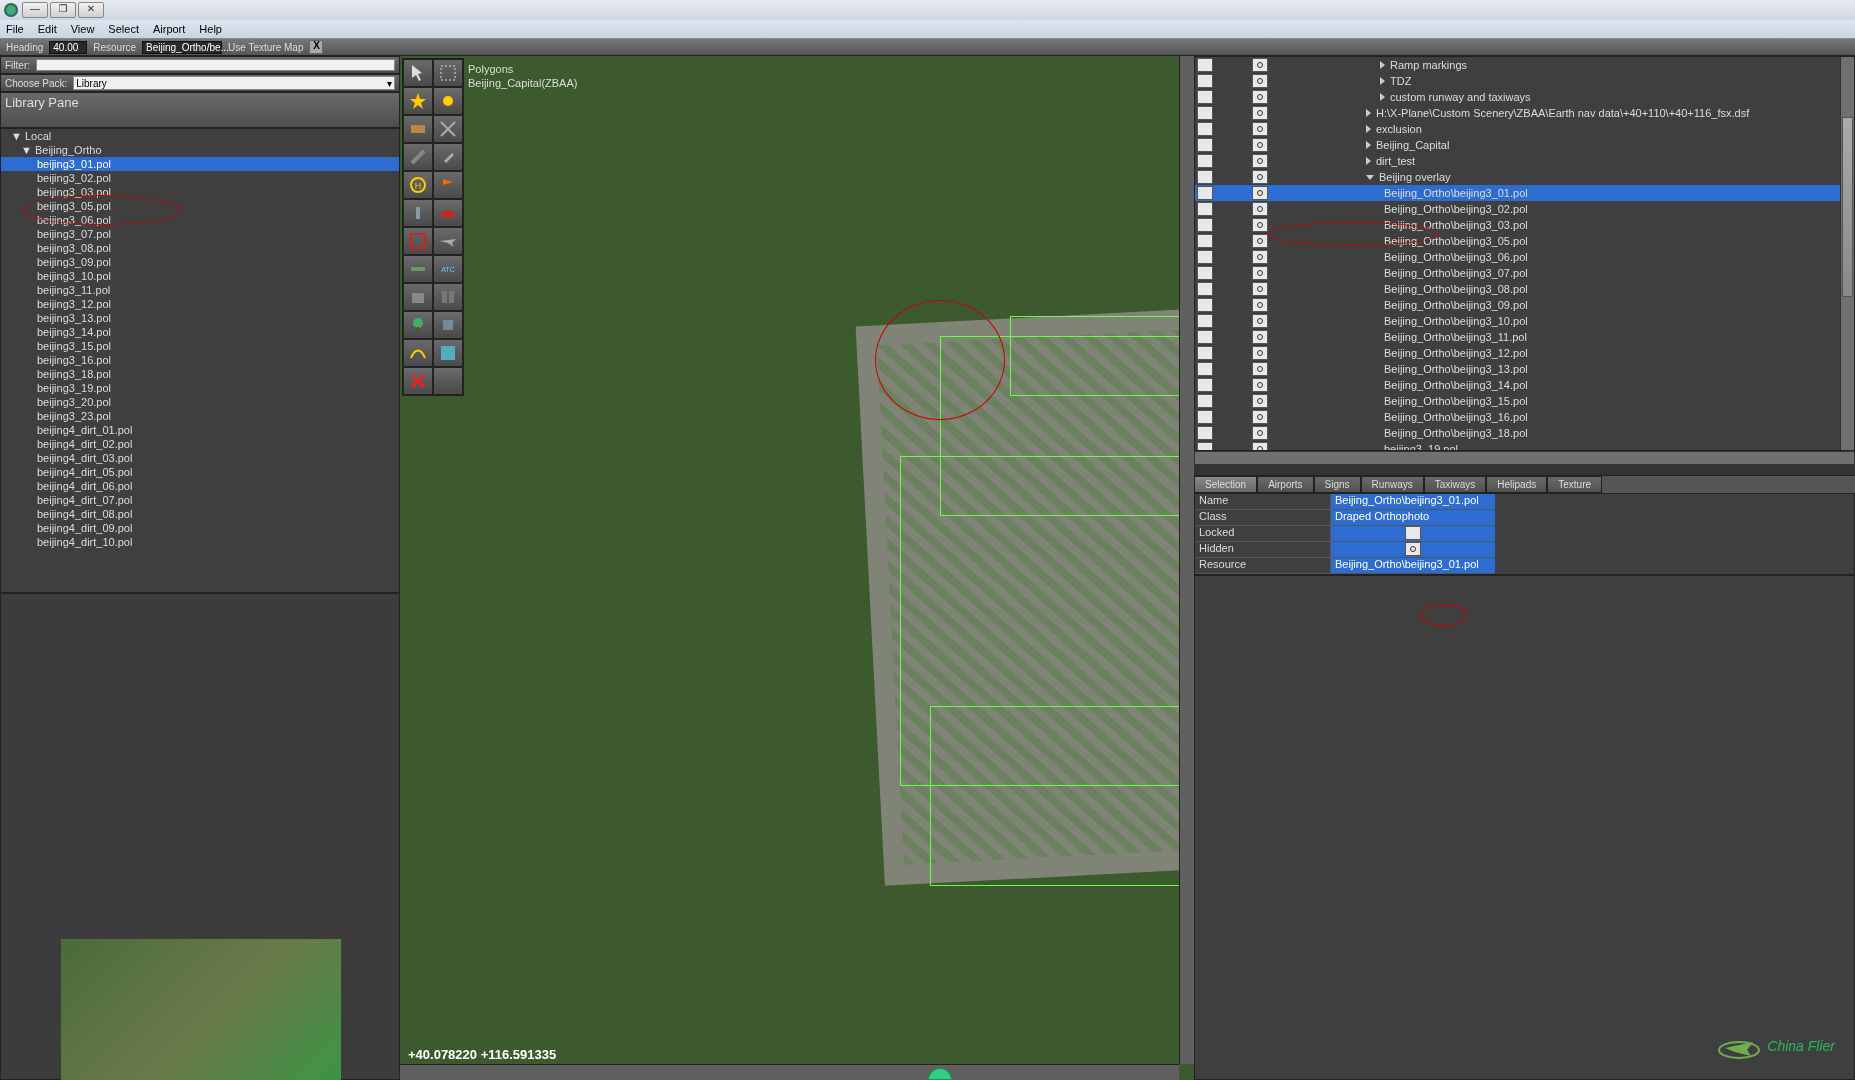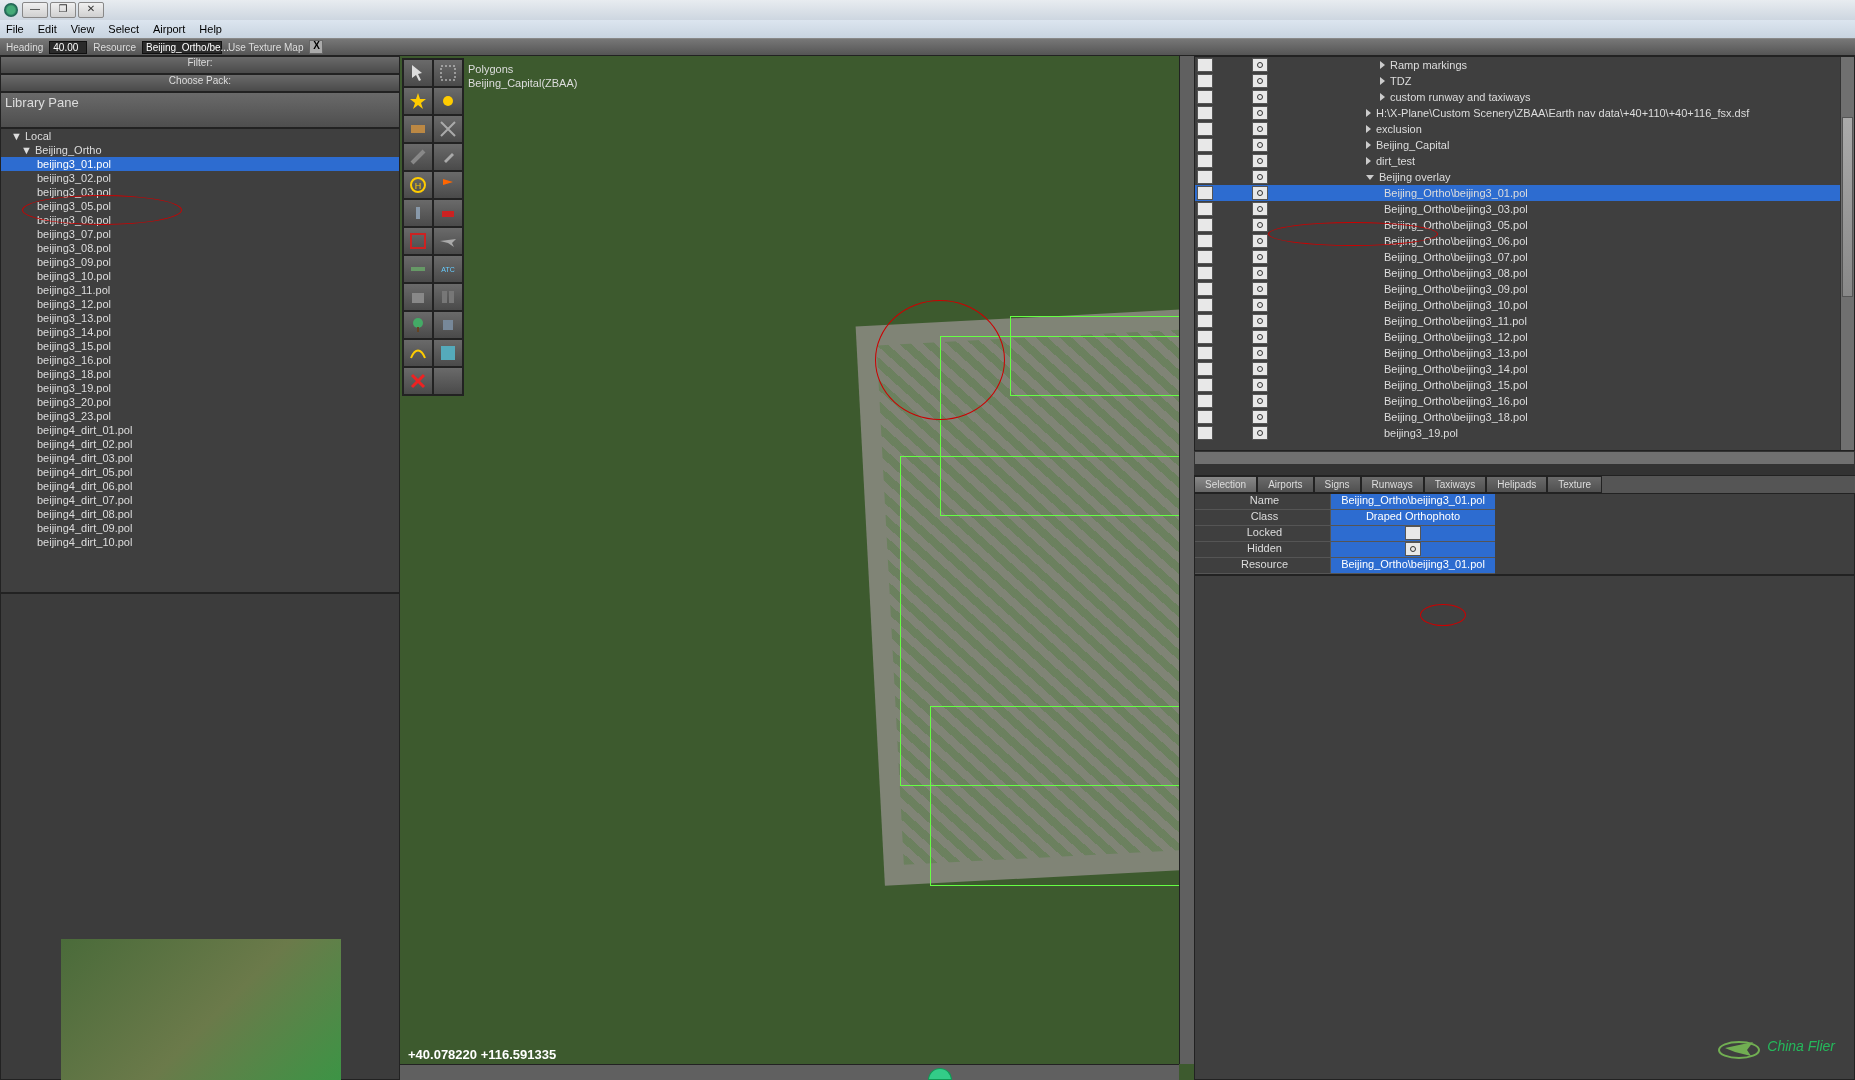--- a/index.html
+++ b/index.html
@@ -9,21 +9,21 @@
 .titlebar-text { flex: 1; font-size: 11px; }
 .winbtns { display: flex; gap: 2px; }
 .winbtn { width: 26px; height: 16px; background: linear-gradient(#f0f0f0,#d0d0d0); border: 1px solid #888; border-radius: 2px; text-align: center; line-height: 12px; font-size: 10px; color: #333; cursor: default; }
 .menubar { height: 18px; background: linear-gradient(#dce5ef,#c8d4e0); display: flex; align-items: center; padding: 0 6px; gap: 14px; color: #000; font-size: 11px; }
 .menubar span { cursor: default; }
 .subtoolbar { height: 18px; background: linear-gradient(#777,#555); border-top: 1px solid #888; border-bottom: 1px solid #222; display: flex; align-items: center; padding: 0 6px; gap: 6px; color: #ddd; font-size: 10px; }
 .subtoolbar .field { background: #2a2a2a; border: 1px solid #111; color: #fff; padding: 0 3px; height: 13px; line-height: 11px; font-size: 10px; }
 .subtoolbar .xbtn { width: 14px; height: 14px; background: #aaa; border: 1px solid #666; text-align: center; line-height: 10px; color: #000; font-weight: bold; }
 .workspace { position: absolute; top: 56px; left: 0; right: 0; bottom: 0; display: flex; }
 .leftcol { width: 400px; display: flex; flex-direction: column; background: #555; }
-.toprow { height: 18px; background: linear-gradient(#6a6a6a,#4a4a4a); border: 1px solid #222; display: flex; align-items: center; padding: 0 4px; gap: 6px; font-size: 10px; flex-direction: column; }
+.toprow { height: 18px; background: linear-gradient(#6a6a6a,#4a4a4a); border: 1px solid #222; display: flex; align-items: center; padding: 0 4px; gap: 6px; font-size: 10px; }
 .filter-input { flex: 1; height: 12px; background: #f0f0f0; border: 1px solid #888; }
 .select-box { flex: 1; height: 14px; background: #f0f0f0; border: 1px solid #888; color: #000; font-size: 10px; padding: 0 2px; display: flex; align-items: center; justify-content: space-between; }
 .libhdr { height: 36px; background: linear-gradient(#6a6a6a,#4e4e4e); border: 1px solid #222; padding: 2px 4px; font-size: 13px; }
 .libtree { flex: 0 0 465px; background: #3f3f3f; border: 1px solid #222; overflow: auto; font-size: 11px; }
 .libtree .item { padding: 1px 0 1px 24px; white-space: nowrap; cursor: default; }
 .libtree .folder { padding-left: 10px; }
 .libtree .folder2 { padding-left: 20px; }
 .libtree .folder3 { padding-left: 36px; }
 .libtree .selected { background: #2d6cd0; color: #fff; }
 .preview { flex: 1; background: #3c3c3c; border: 1px solid #222; position: relative; }
@@ -47,21 +47,21 @@
 .harrow { display:inline-block; width:0;height:0;border-left:5px solid #ccc;border-top:4px solid transparent;border-bottom:4px solid transparent;margin-right:3px;}
 .harrow.down { border-left:4px solid transparent;border-right:4px solid transparent;border-top:5px solid #ccc;border-bottom:none;}
 .hlabel { padding-left: 2px; }
 .vsb { position:absolute; right:0; top:0; bottom:0; width:14px; background:#707070; border-left:1px solid #333; }
 .vsb-thumb { position:absolute; left:1px; right:1px; background:linear-gradient(#aaa,#888); border:1px solid #555;}
 .hsb { height:14px; background:#707070; border:1px solid #333; }
 .tabs { display: flex; height: 18px; background: #555; border-top: 1px solid #222; }
 .tab { flex: 0 0 auto; padding: 2px 10px; border: 1px solid #222; background: linear-gradient(#6a6a6a,#505050); font-size: 10px; cursor: default; }
 .tab.active { background: linear-gradient(#888,#666); }
 .props { background: #3f3f3f; border: 1px solid #222; }
-.proprow { display: flex; height: 16px; font-size: 11px; text-align: center; }
+.proprow { display: flex; height: 16px; font-size: 11px; }
 .proprow .k { width: 136px; padding-left: 4px; background: #3f3f3f; border-right: 1px solid #555; border-bottom:1px solid #555; }
 .proprow .v { flex: 0 0 164px; padding: 0 4px; background: #2d6cd0; color: #fff; border-bottom:1px solid #555; }
 .proprow .v.ck { text-align:center; }
 .lower-empty { flex: 1; background: #3f3f3f; border: 1px solid #222; }
 .annot { position: absolute; border: 1.5px solid #c00; border-radius: 50%; pointer-events: none; z-index: 50; }
 .airport-mock { position:absolute; left:470px; top:260px; width:390px; height:560px; background:rgba(140,140,130,0.85); transform:rotate(-3deg); }
 .airport-mock::before{content:"";position:absolute;inset:20px;background:repeating-linear-gradient(45deg,rgba(60,120,40,0.3) 0 8px,transparent 8px 16px);}
 .greenbox{position:absolute;border:1px solid #6f4;}
 .watermark { position:absolute; right:20px; bottom:18px; color:#22c55e; font-size:14px; font-style:italic; z-index:60; opacity:0.9;}
 .watermark svg{vertical-align:middle;}
@@ -406,20 +406,29 @@
           <span style="display: inline-block; width: 112px;"></span>
           <span class="hlabel">Beijing_Ortho\beijing3_01.pol</span>
         </div>
         <div class="hrow">
           <span class="hcbox"></span>
           <span class="hgutter"></span>
           <span class="hcbox">
             <span class="dot"></span>
           </span>
           <span style="display: inline-block; width: 112px;"></span>
+          <span class="hlabel">Beijing_Ortho\beijing3_02.pol</span>
+        </div>
+        <div class="hrow">
+          <span class="hcbox"></span>
+          <span class="hgutter"></span>
+          <span class="hcbox">
+            <span class="dot"></span>
+          </span>
+          <span style="display: inline-block; width: 112px;"></span>
           <span class="hlabel">Beijing_Ortho\beijing3_03.pol</span>
         </div>
         <div class="hrow">
           <span class="hcbox"></span>
           <span class="hgutter"></span>
           <span class="hcbox">
             <span class="dot"></span>
           </span>
           <span style="display: inline-block; width: 112px;"></span>
           <span class="hlabel">Beijing_Ortho\beijing3_05.pol</span>

